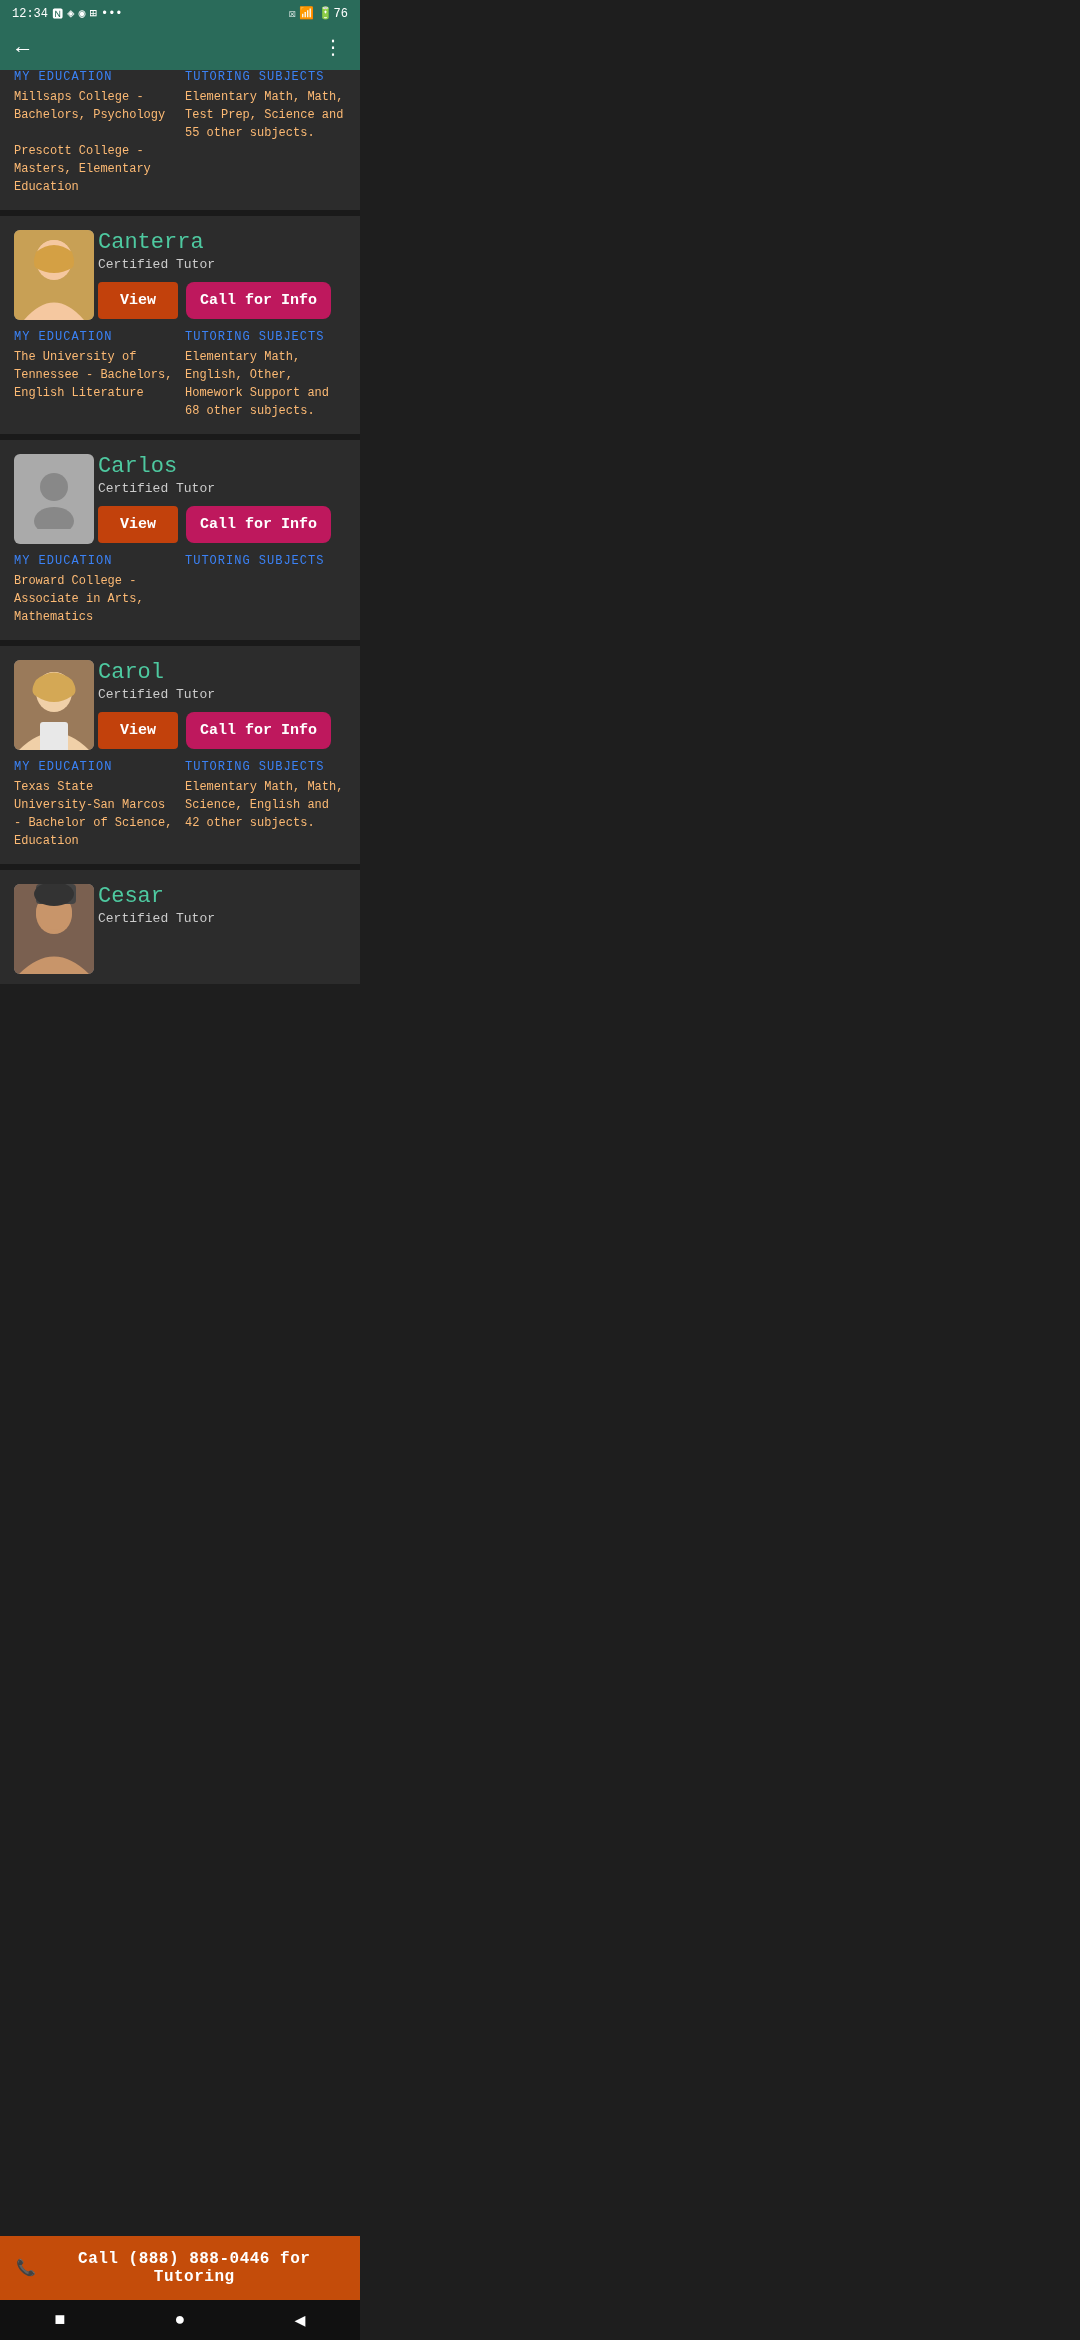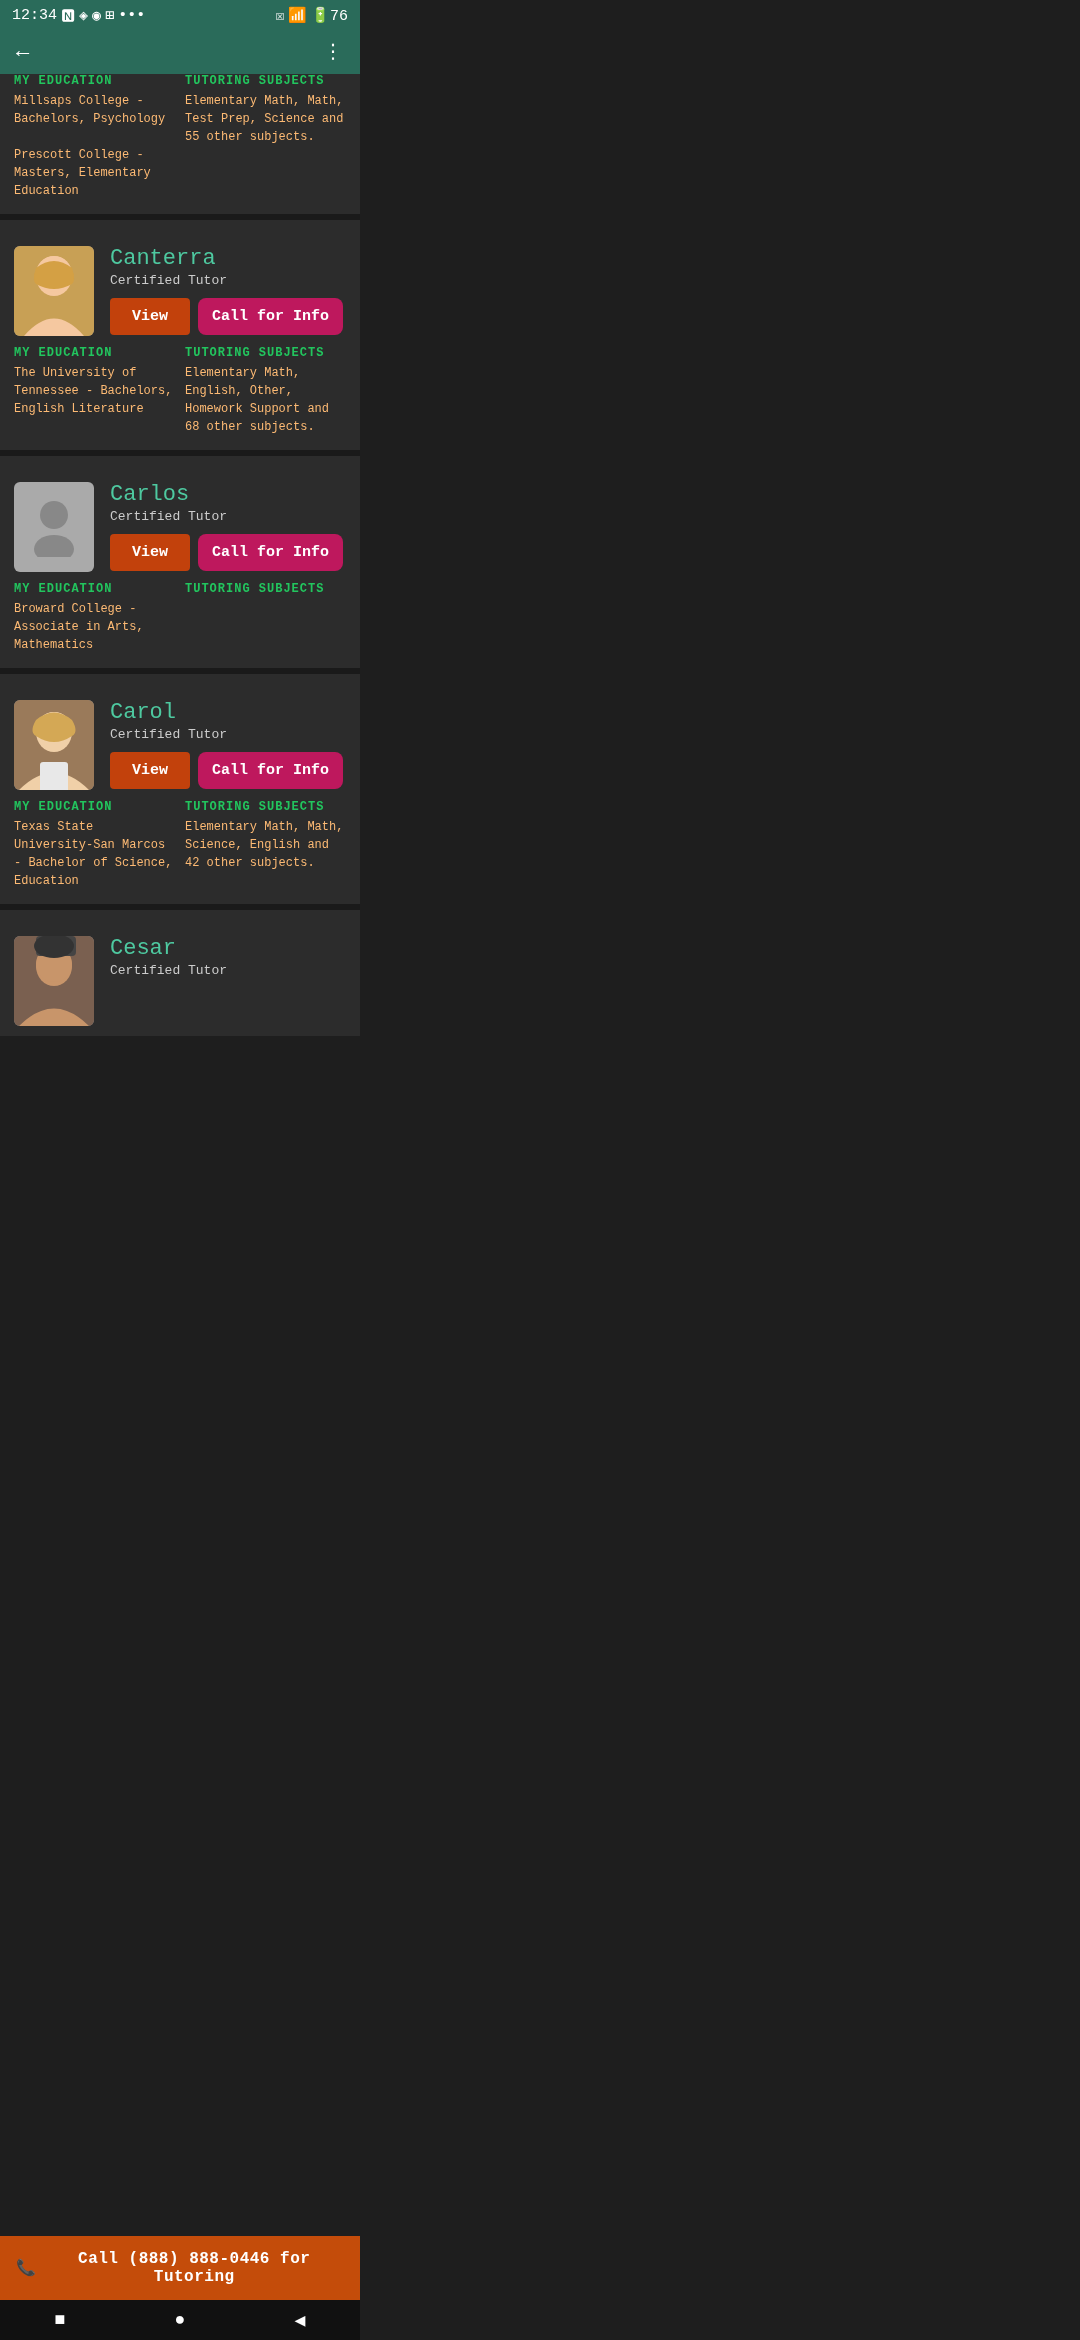--- a/index.html
+++ b/index.html
@@ -14,21 +14,21 @@
       overflow-x: hidden;
     }
 
     
     .status-bar {
       background: #2a6b5a;
       display: flex;
       justify-content: space-between;
       align-items: center;
       padding: 6px 12px;
-      font-size: 15px;
+      font-size: 12px;
       color: #fff;
     }
     .status-left { display: flex; align-items: center; gap: 4px; }
     .status-right { display: flex; align-items: center; gap: 4px; }
 
     
     .header {
       background: #2a6b5a;
       padding: 8px 16px 10px;
       display: flex;
@@ -60,22 +60,22 @@
 
     
     .tutor-card {
       background: #2c2c2c;
       border-bottom: 6px solid #1a1a1a;
     }
 
     .tutor-header {
       display: flex;
       align-items: flex-start;
-      padding: 26px 14px 10px;
-      gap: 16px;
+      padding: 14px 14px 10px;
+      gap: 4px;
     }
 
     .tutor-avatar {
       width: 80px;
       height: 90px;
       border-radius: 6px;
       overflow: hidden;
       flex-shrink: 0;
       background: #888;
     }
@@ -133,22 +133,22 @@
 
     
     .tutor-details {
       display: flex;
       padding: 0 14px 14px;
       gap: 10px;
     }
     .detail-col { flex: 1; }
     .detail-label {
       font-size: 12px;
-      color: #22c55e;
-      font-weight: bold;
+      color: #3b82f6;
+      font-weight: normal;
       letter-spacing: 1px;
       margin-bottom: 4px;
       text-transform: uppercase;
     }
     .detail-text {
       font-size: 12px;
       color: #fdba74;
       line-height: 1.5;
     }
 

